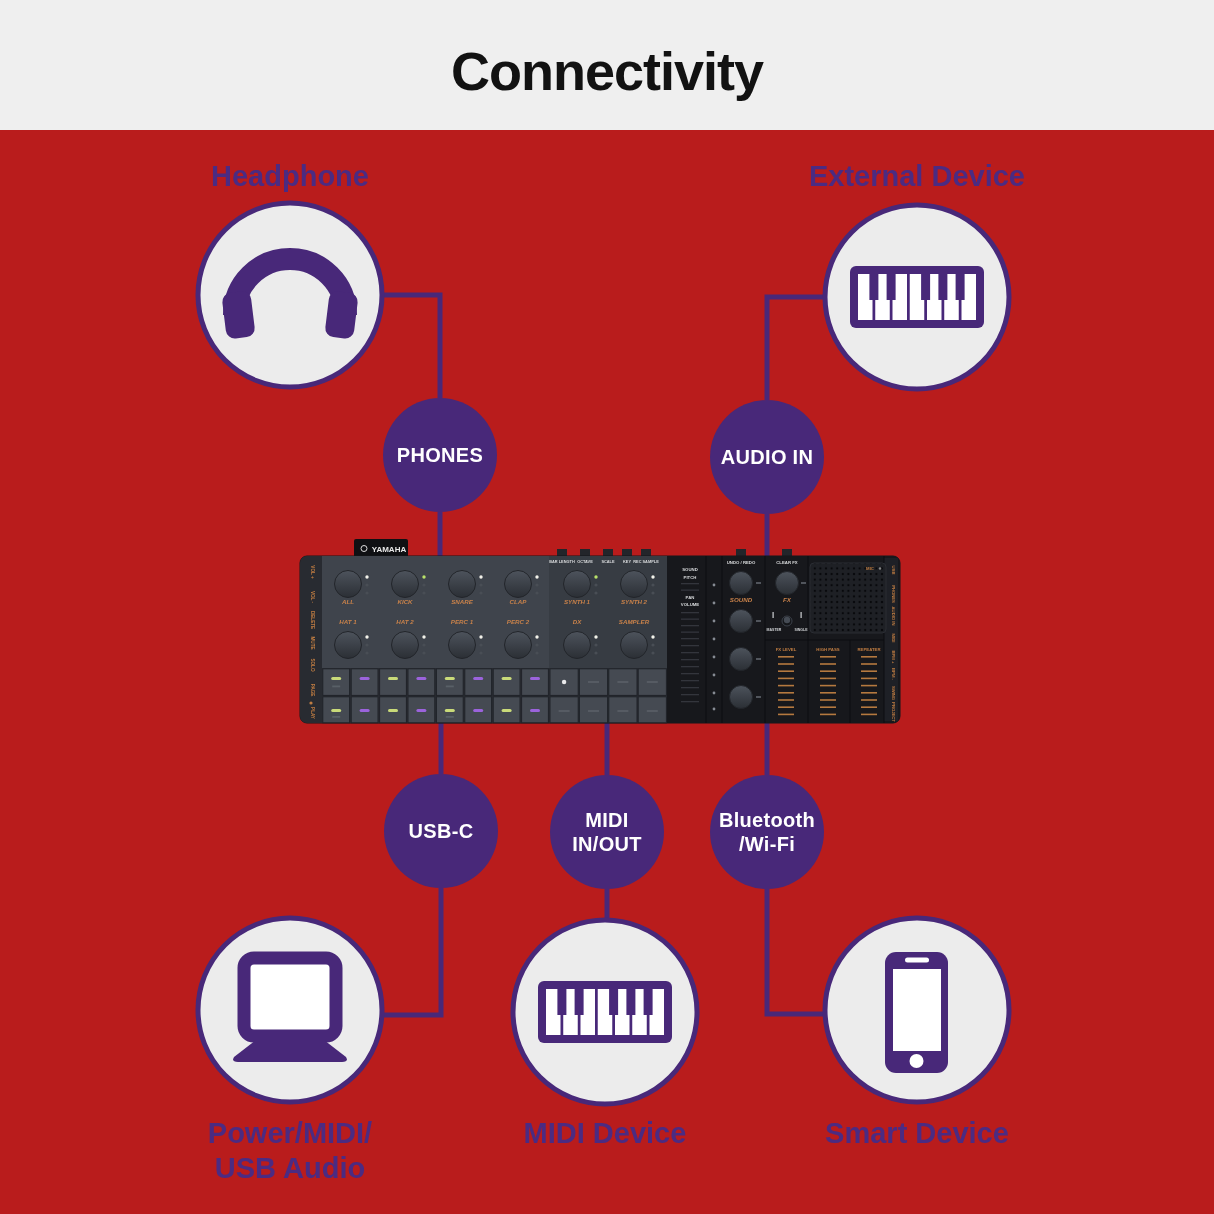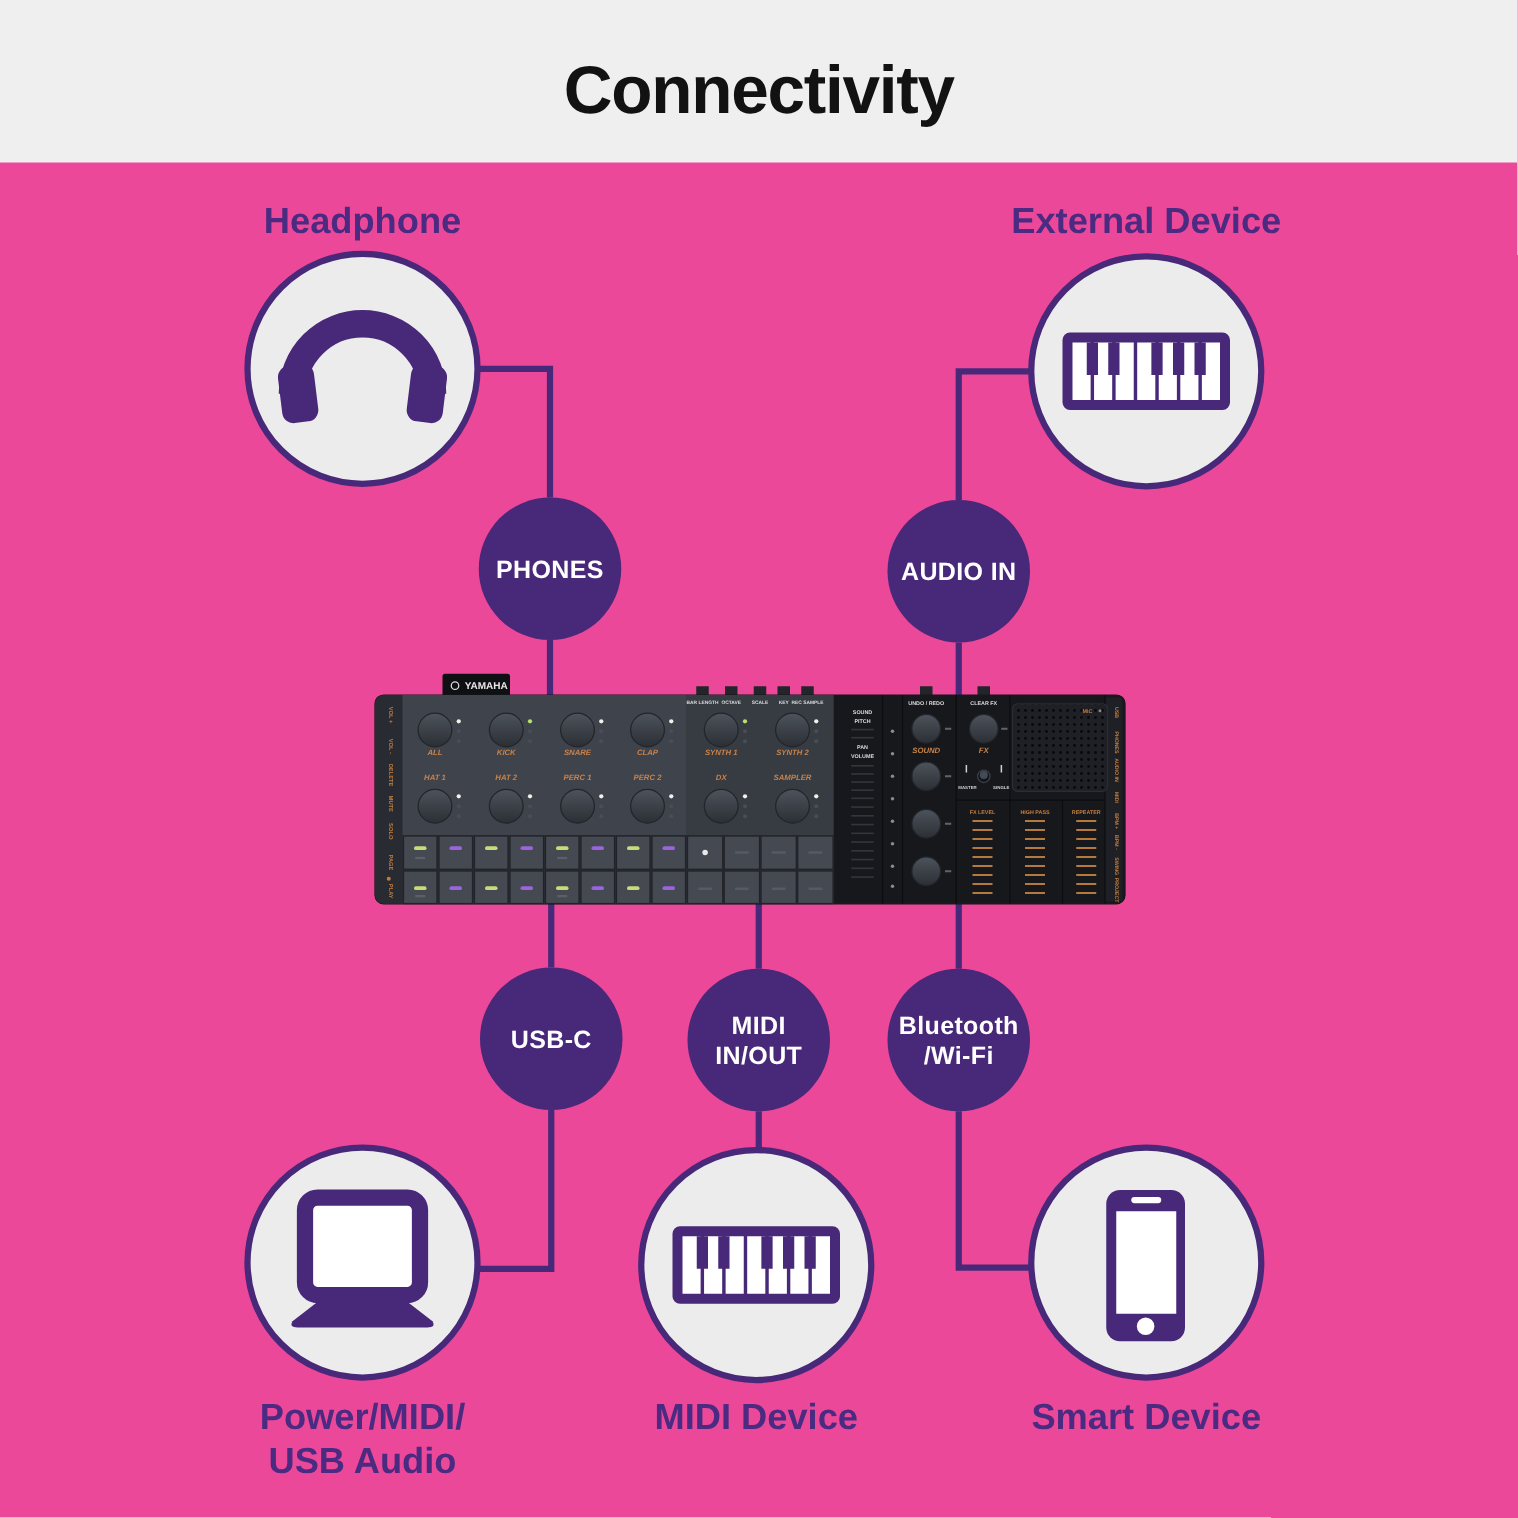--- a/index.html
+++ b/index.html
@@ -1,16 +1,16 @@
 <!DOCTYPE html>
 <html><head>
 <meta charset="utf-8">
 <style>
   html,body{margin:0;padding:0;background:#fff;}
-  .stage{position:relative;width:1214px;height:1214px;background:#ec4899;overflow:hidden;
+  .stage{position:relative;width:1214px;height:1214px;background:#b91c1c;overflow:hidden;
          font-family:"Liberation Sans",sans-serif;}
   svg text{font-family:"Liberation Sans",sans-serif;}
   .title-t{font-size:54px;font-weight:bold;fill:#121212;letter-spacing:-1px;text-anchor:middle;}
   .lbl-node{font-size:29px;font-weight:bold;fill:#4b2b82;text-anchor:middle;}
   .lbl-port{font-size:20px;font-weight:bold;fill:#ffffff;text-anchor:middle;letter-spacing:.3px;}
   .line{stroke:#482879;stroke-width:5;fill:none;}
   .node-c{fill:#ececec;stroke:#482879;stroke-width:5;}
   .port-c{fill:#482879;}
   .icon{fill:#482879;}
   .orange-i{font-size:6.2px;font-weight:bold;font-style:italic;fill:#c9824a;text-anchor:middle;}

